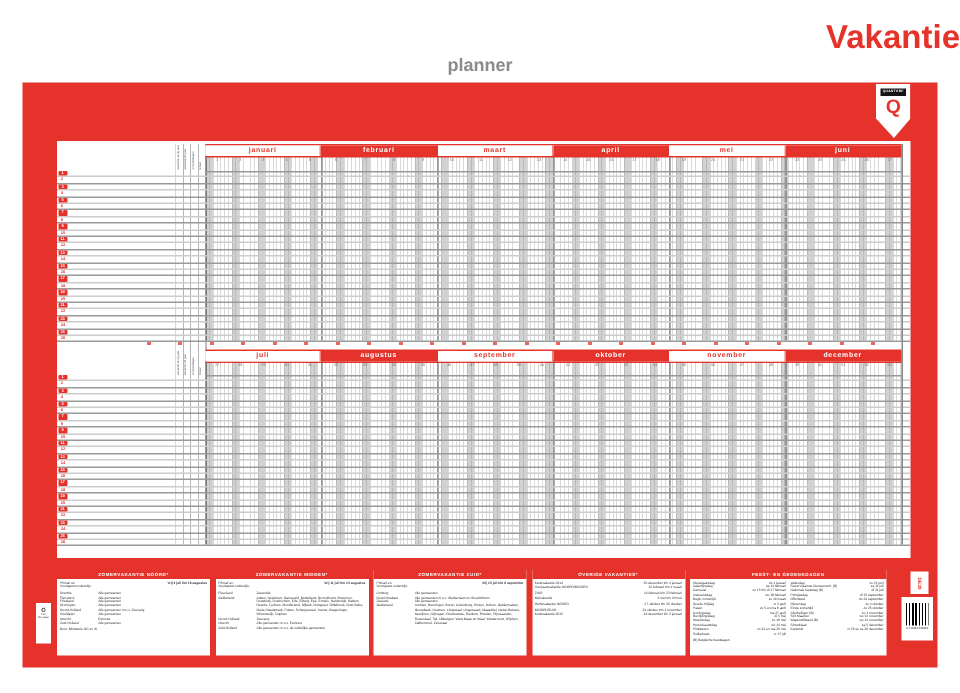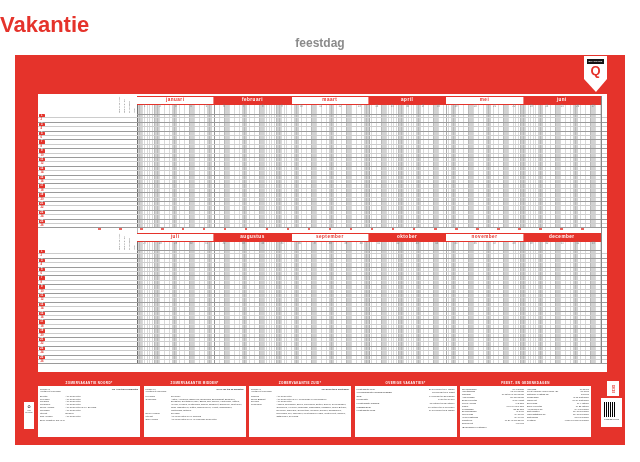--- a/index.html
+++ b/index.html
@@ -1,19 +1,19 @@
 <!DOCTYPE html>
 <html><head>
 <meta charset="utf-8">
 <style>
   :root{ --red:#e5332b; }
   html,body{margin:0;padding:0;}
   body{width:640px;height:462px;position:relative;overflow:hidden;background:#fff;
        font-family:"Liberation Sans",sans-serif;}
-  .title{position:absolute;top:12px;left:0;right:0;text-align:left;
+  .title{position:absolute;top:12px;left:0;right:0;text-align:right;
          font-size:22px;font-weight:bold;color:var(--red);}
   .subtitle{position:absolute;top:36px;left:0;right:0;text-align:center;
             font-size:12px;font-weight:600;color:#8b8b8b;}
   .red-panel{position:absolute;left:15px;top:55px;width:610px;height:390px;background:var(--red);}
   
   .logo{position:absolute;left:584px;top:56px;width:23px;height:36px;background:#fff;
         clip-path:polygon(0 0,100% 0,100% 64%,52% 100%,0 64%);
         display:flex;flex-direction:column;align-items:center;}
   .logo-banner{margin-top:3px;width:17px;height:5px;background:#141414;color:#fff;
                font-size:2.2px;line-height:5px;text-align:center;font-weight:bold;letter-spacing:.2px;}
@@ -87,21 +87,21 @@
   .code-label span{transform:rotate(90deg);color:var(--red);font-size:3.2px;font-weight:bold;}
   .eco-label{position:absolute;left:24px;top:402px;width:10px;height:27px;background:#fff;
       text-align:center;color:#333;overflow:hidden;}
   .eco-icon{font-size:4px;line-height:6px;display:block;margin-top:2px;}
   .eco-text{font-size:1.6px;line-height:2px;display:block;}
 </style>
 </head>
 <body>
 
 <div class="title">Vakantie</div>
-<div class="subtitle">feestdag</div>
+<div class="subtitle">planner</div>
 
 <div class="red-panel"></div>
 
 <div class="logo">
   <div class="logo-banner">QUANTORE</div>
   <div class="logo-q">Q</div>
 </div>
 
 <div class="sheet">
   <div class="stat-heads" id="stat-heads-top">

